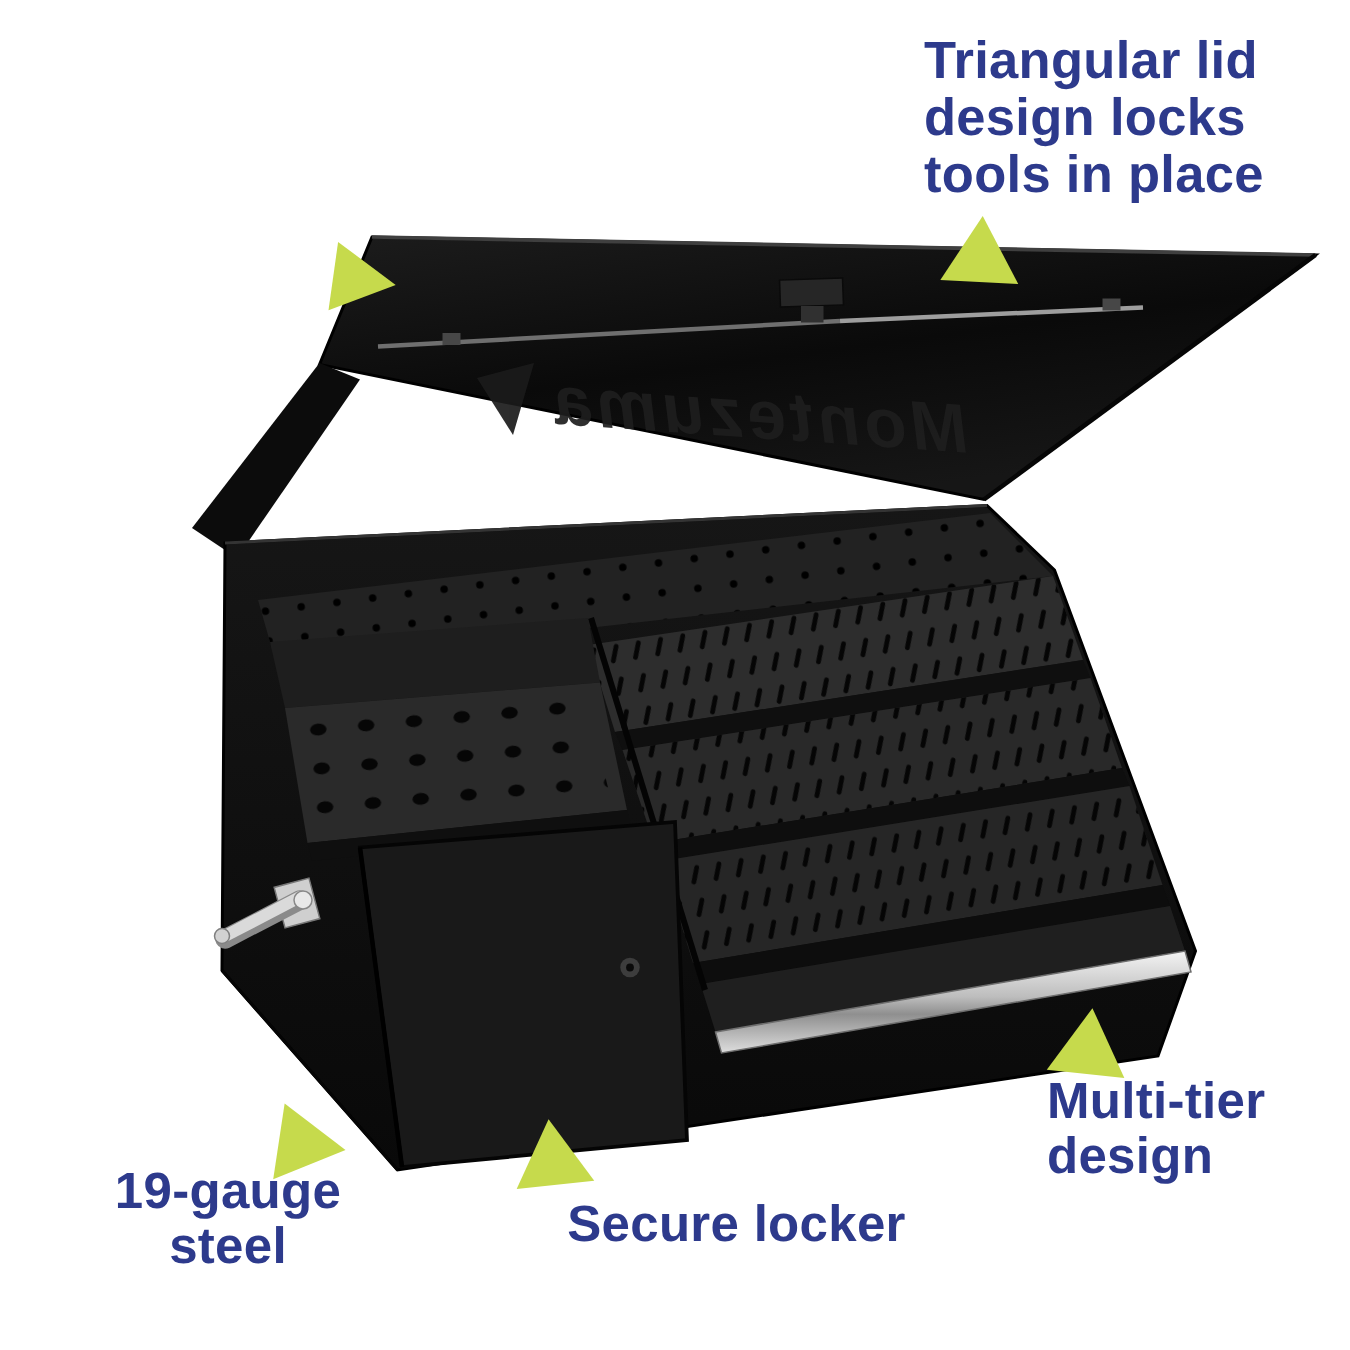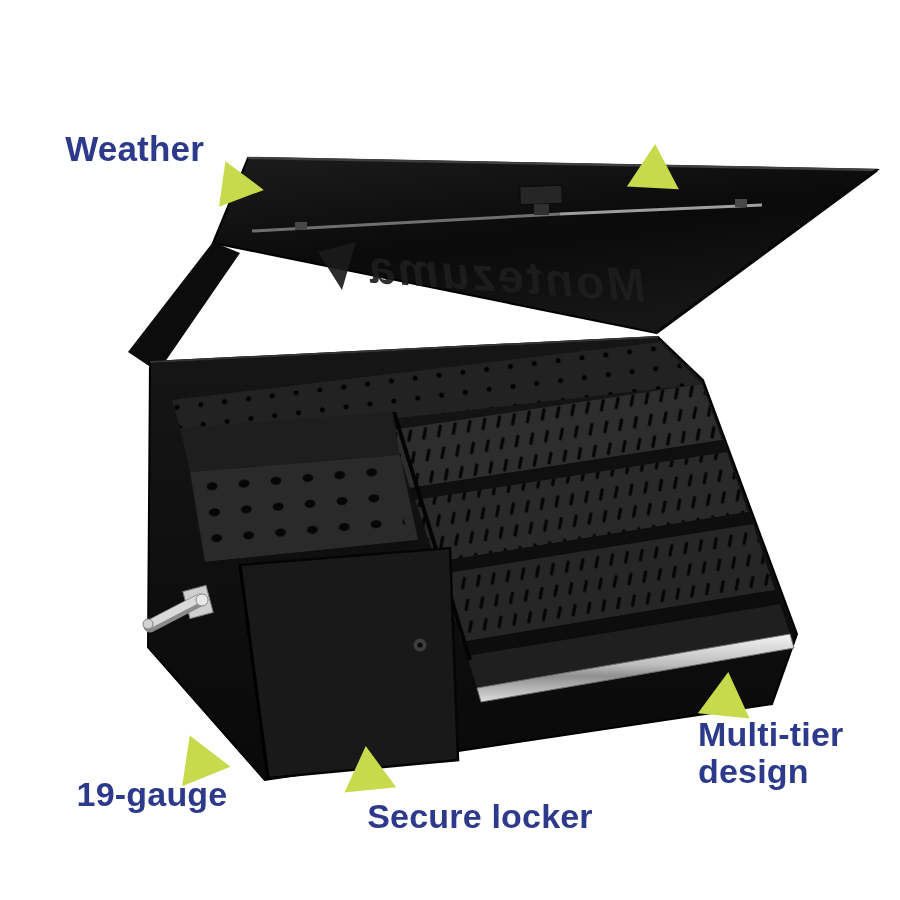--- a/index.html
+++ b/index.html
@@ -23,21 +23,21 @@
   .callout-text {
     position: absolute;
     color: var(--label-color, #2d3a8c);
     font-weight: 700;
     letter-spacing: 0.2px;
   }
   .callout-text .line { white-space: nowrap; }
   .ct-lid    { left: 616px; top: 22px;  width: 280px; font-size: 35px; line-height: 38px; text-align: left; }
   .ct-seal   { left: 24px;  top: 130px; width: 180px; font-size: 35px; line-height: 38px; text-align: right; }
   .ct-steel  { left: 52px;  top: 776px; width: 200px; font-size: 34px; line-height: 37px; text-align: center; }
-  .ct-locker { left: 308px; top: 798px; width: 344px; font-size: 34px; line-height: 37px; text-align: center; }
+  .ct-locker { left: 319px; top: 798px; width: 344px; font-size: 34px; line-height: 37px; text-align: center; }
   .ct-tier   { left: 698px; top: 716px; width: 220px; font-size: 34px; line-height: 37px; text-align: left; }
 
   .marker { position: absolute; width: 0; height: 0; }
   .marker-up {
     border-left: 26px solid transparent;
     border-right: 26px solid transparent;
     border-bottom: 44px solid var(--marker-color, #c6da4c);
   }
   .marker-right {
     border-top: 23px solid transparent;
@@ -158,27 +158,32 @@
       </g>
     </g>
   </svg>
 
   <div class="marker marker-up mk-lid"></div>
   <div class="marker marker-right mk-seal"></div>
   <div class="marker marker-up mk-steel"></div>
   <div class="marker marker-up mk-locker"></div>
   <div class="marker marker-up mk-tier"></div>
 
+  <div class="callout-text ct-lid">
+    <div class="line">Triangular lid</div>
+    <div class="line">design locks</div>
+    <div class="line">tools in place</div>
+  </div>
 
   <div class="callout-text ct-seal">
-    <div class="line">Weather</div>
   </div>
 
   <div class="callout-text ct-steel">
     <div class="line">19-gauge</div>
+    <div class="line">steel</div>
   </div>
 
   <div class="callout-text ct-locker">
     <div class="line">Secure locker</div>
   </div>
 
   <div class="callout-text ct-tier">
     <div class="line">Multi-tier</div>
     <div class="line">design</div>
   </div>

